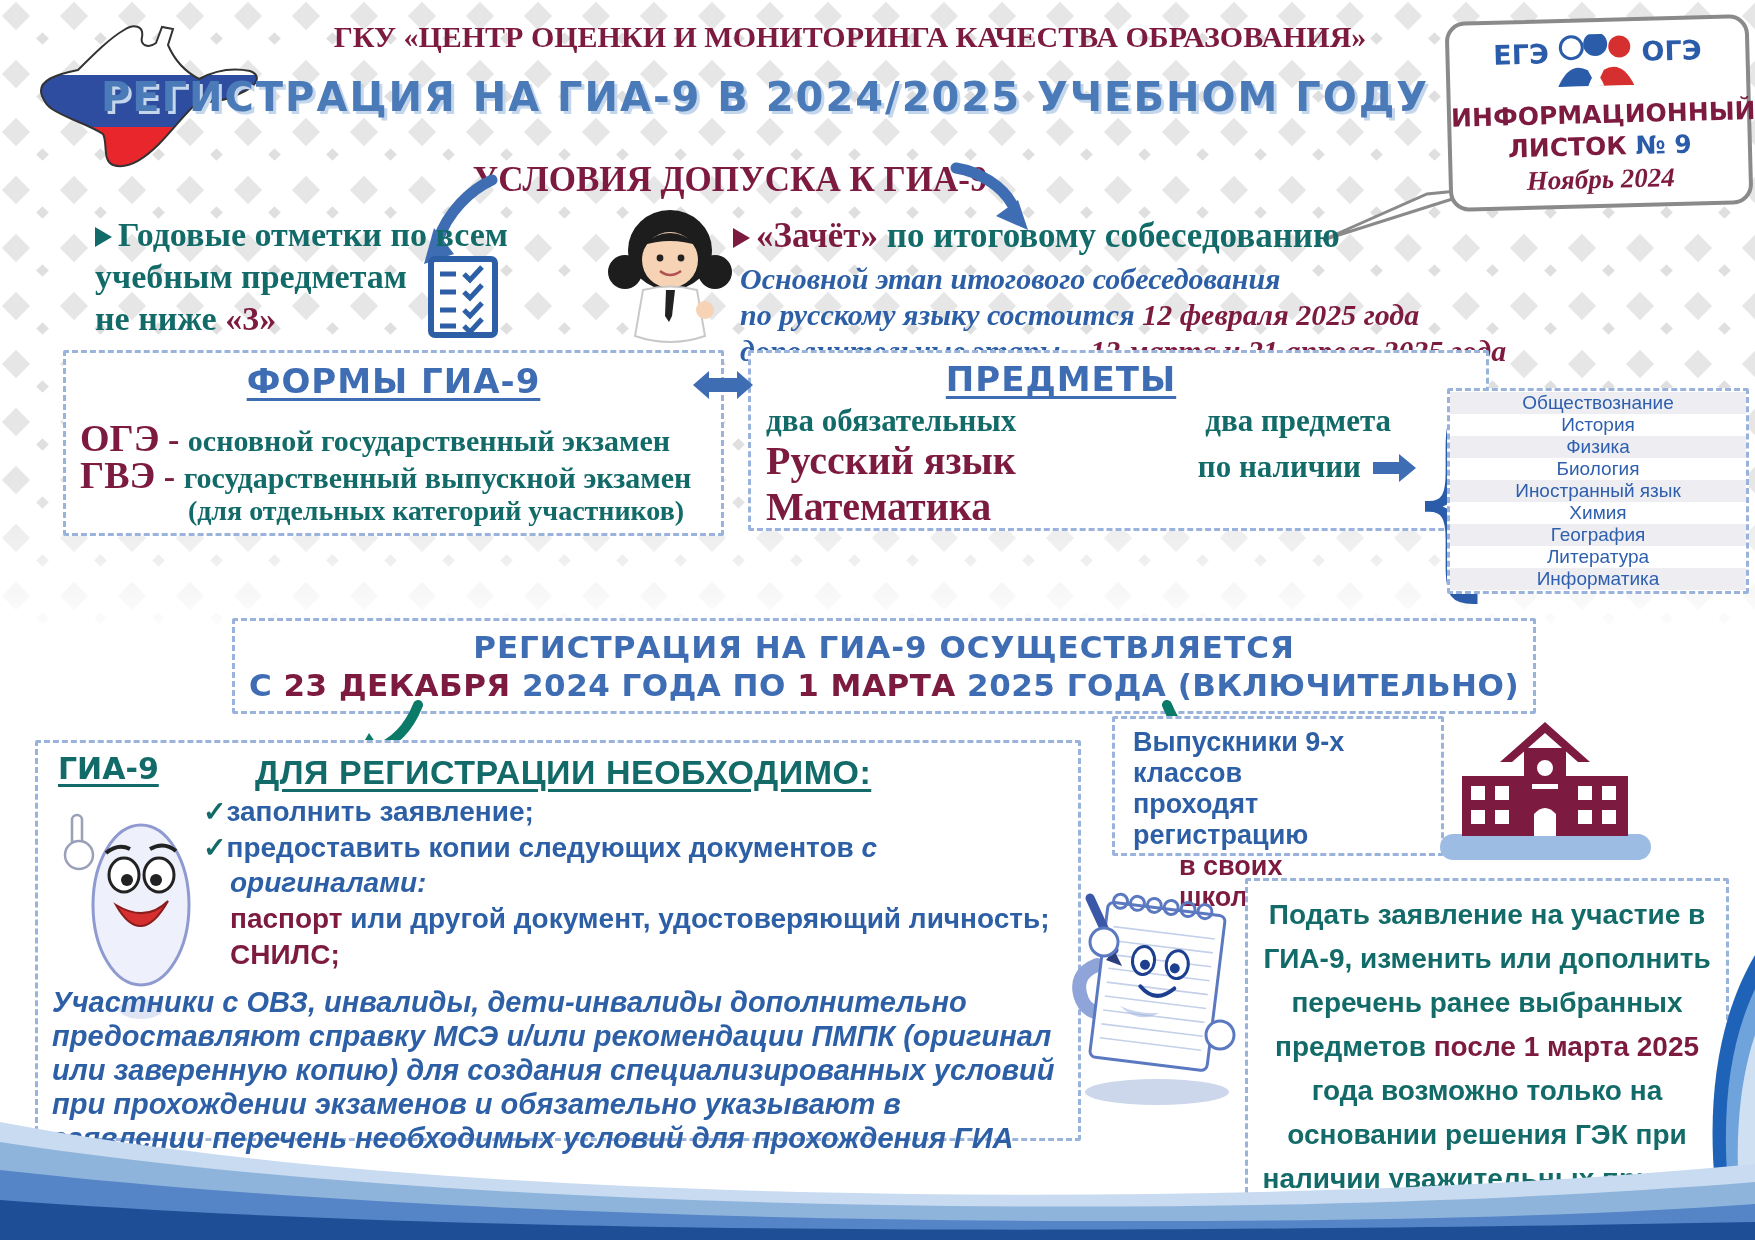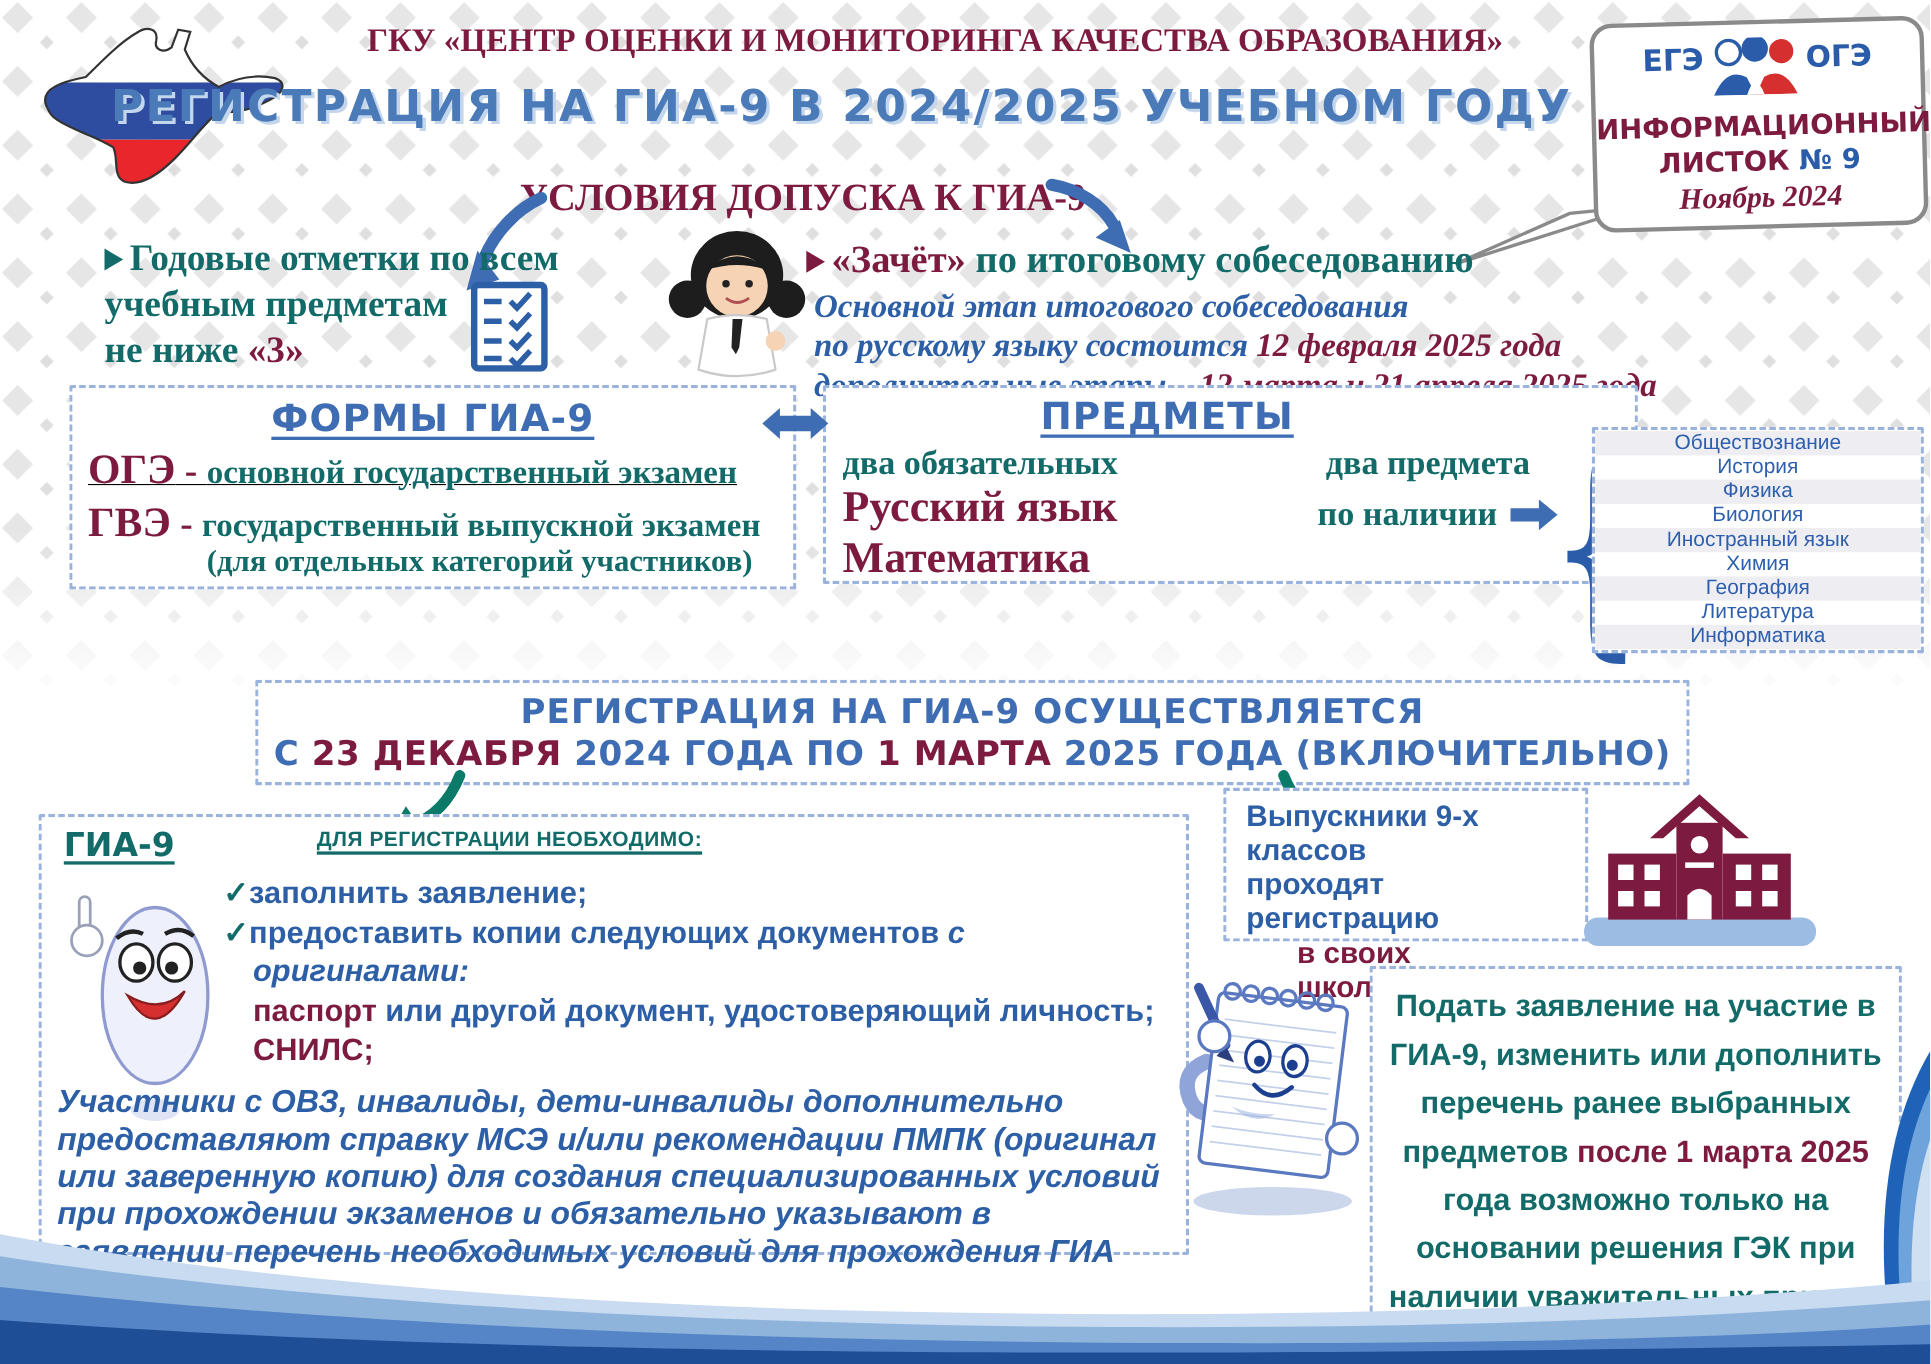--- a/index.html
+++ b/index.html
@@ -133,21 +133,21 @@
   </div>
   <div class="abs serif b i" style="left:740px;top:298px;font-size:30px;">
     <span class="blue">по русскому языку состоится </span><span class="maroon">12 февраля 2025 года</span>
   </div>
   <div class="abs serif b i" style="left:740px;top:334px;font-size:30px;">
     <span class="blue">дополнительные этапы – </span><span class="maroon">12 марта и 21 апреля 2025 года</span>
   </div>
 
   <div class="abs dashbox" style="left:63px;top:350px;width:655px;height:180px;">
     <div class="abs comic u center" style="left:0;top:8px;width:100%;font-size:34px;color:#3f6db4;letter-spacing:1px;">ФОРМЫ ГИА-9</div>
-    <div class="abs" style="left:14px;top:52px;white-space:nowrap;text-decoration:underline;">
+    <div class="abs" style="left:14px;top:63px;white-space:nowrap;">
       <span class="serif b maroon" style="font-size:38px;">ОГЭ</span><span class="serif b maroon" style="font-size:34px;"> - </span><span class="serif b teal" style="font-size:30px;">основной государственный экзамен</span>
     </div>
     <div class="abs" style="left:14px;top:100px;white-space:nowrap;">
       <span class="serif b maroon" style="font-size:38px;">ГВЭ</span><span class="serif b maroon" style="font-size:34px;"> - </span><span class="serif b teal" style="font-size:30px;">государственный выпускной экзамен</span>
     </div>
     <div class="abs serif b teal center" style="left:100px;top:142px;width:540px;font-size:28px;">(для отдельных категорий участников)</div>
   </div>
 
   <svg class="abs" style="left:692px;top:368px;z-index:3;" width="62" height="34" viewBox="0 0 62 34">
     <polygon points="1,17 17,3 17,10 45,10 45,3 61,17 45,31 45,24 17,24 17,31" fill="#3f6db4"></polygon>
@@ -192,21 +192,21 @@
     <path d="M66,5 C56,30 40,44 22,50" fill="none" stroke="#0c7a68" stroke-width="10" stroke-linecap="round"></path>
     <polygon points="3,57 32,55 17,33" fill="#0c7a68"></polygon>
   </svg>
   <svg class="abs" style="left:1158px;top:700px;" width="75" height="58" viewBox="0 0 75 58">
     <path d="M9,5 C19,30 35,44 53,50" fill="none" stroke="#0c7a68" stroke-width="10" stroke-linecap="round"></path>
     <polygon points="72,57 43,55 58,33" fill="#0c7a68"></polygon>
   </svg>
 
   <div class="abs dashbox" style="left:35px;top:740px;width:1040px;height:395px;">
     <div class="abs comic u teal" style="left:20px;top:8px;font-size:30px;">ГИА-9</div>
-    <div class="abs sans b u teal" style="left:250px;top:10px;font-size:19px;letter-spacing:0.5px;">ДЛЯ РЕГИСТРАЦИИ НЕОБХОДИМО:</div>
+    <div class="abs sans b u teal" style="left:217px;top:10px;font-size:34px;letter-spacing:0.5px;">ДЛЯ РЕГИСТРАЦИИ НЕОБХОДИМО:</div>
 
     <svg class="abs" style="left:8px;top:44px;" width="180" height="235" viewBox="0 0 180 235">
       <ellipse cx="95" cy="222" rx="22" ry="10" fill="#dfe4f5"></ellipse>
       <ellipse cx="95" cy="118" rx="48" ry="80" fill="#eef0fb" stroke="#8f9bd0" stroke-width="3"></ellipse>
       <ellipse cx="78" cy="88" rx="15" ry="17" fill="#ffffff" stroke="#222" stroke-width="3"></ellipse>
       <ellipse cx="113" cy="88" rx="15" ry="17" fill="#ffffff" stroke="#222" stroke-width="3"></ellipse>
       <circle cx="81" cy="93" r="6" fill="#222"></circle>
       <circle cx="110" cy="93" r="6" fill="#222"></circle>
       <path d="M60,66 Q72,56 84,62" fill="none" stroke="#222" stroke-width="4"></path>
       <path d="M104,62 Q118,54 130,64" fill="none" stroke="#222" stroke-width="4"></path>

